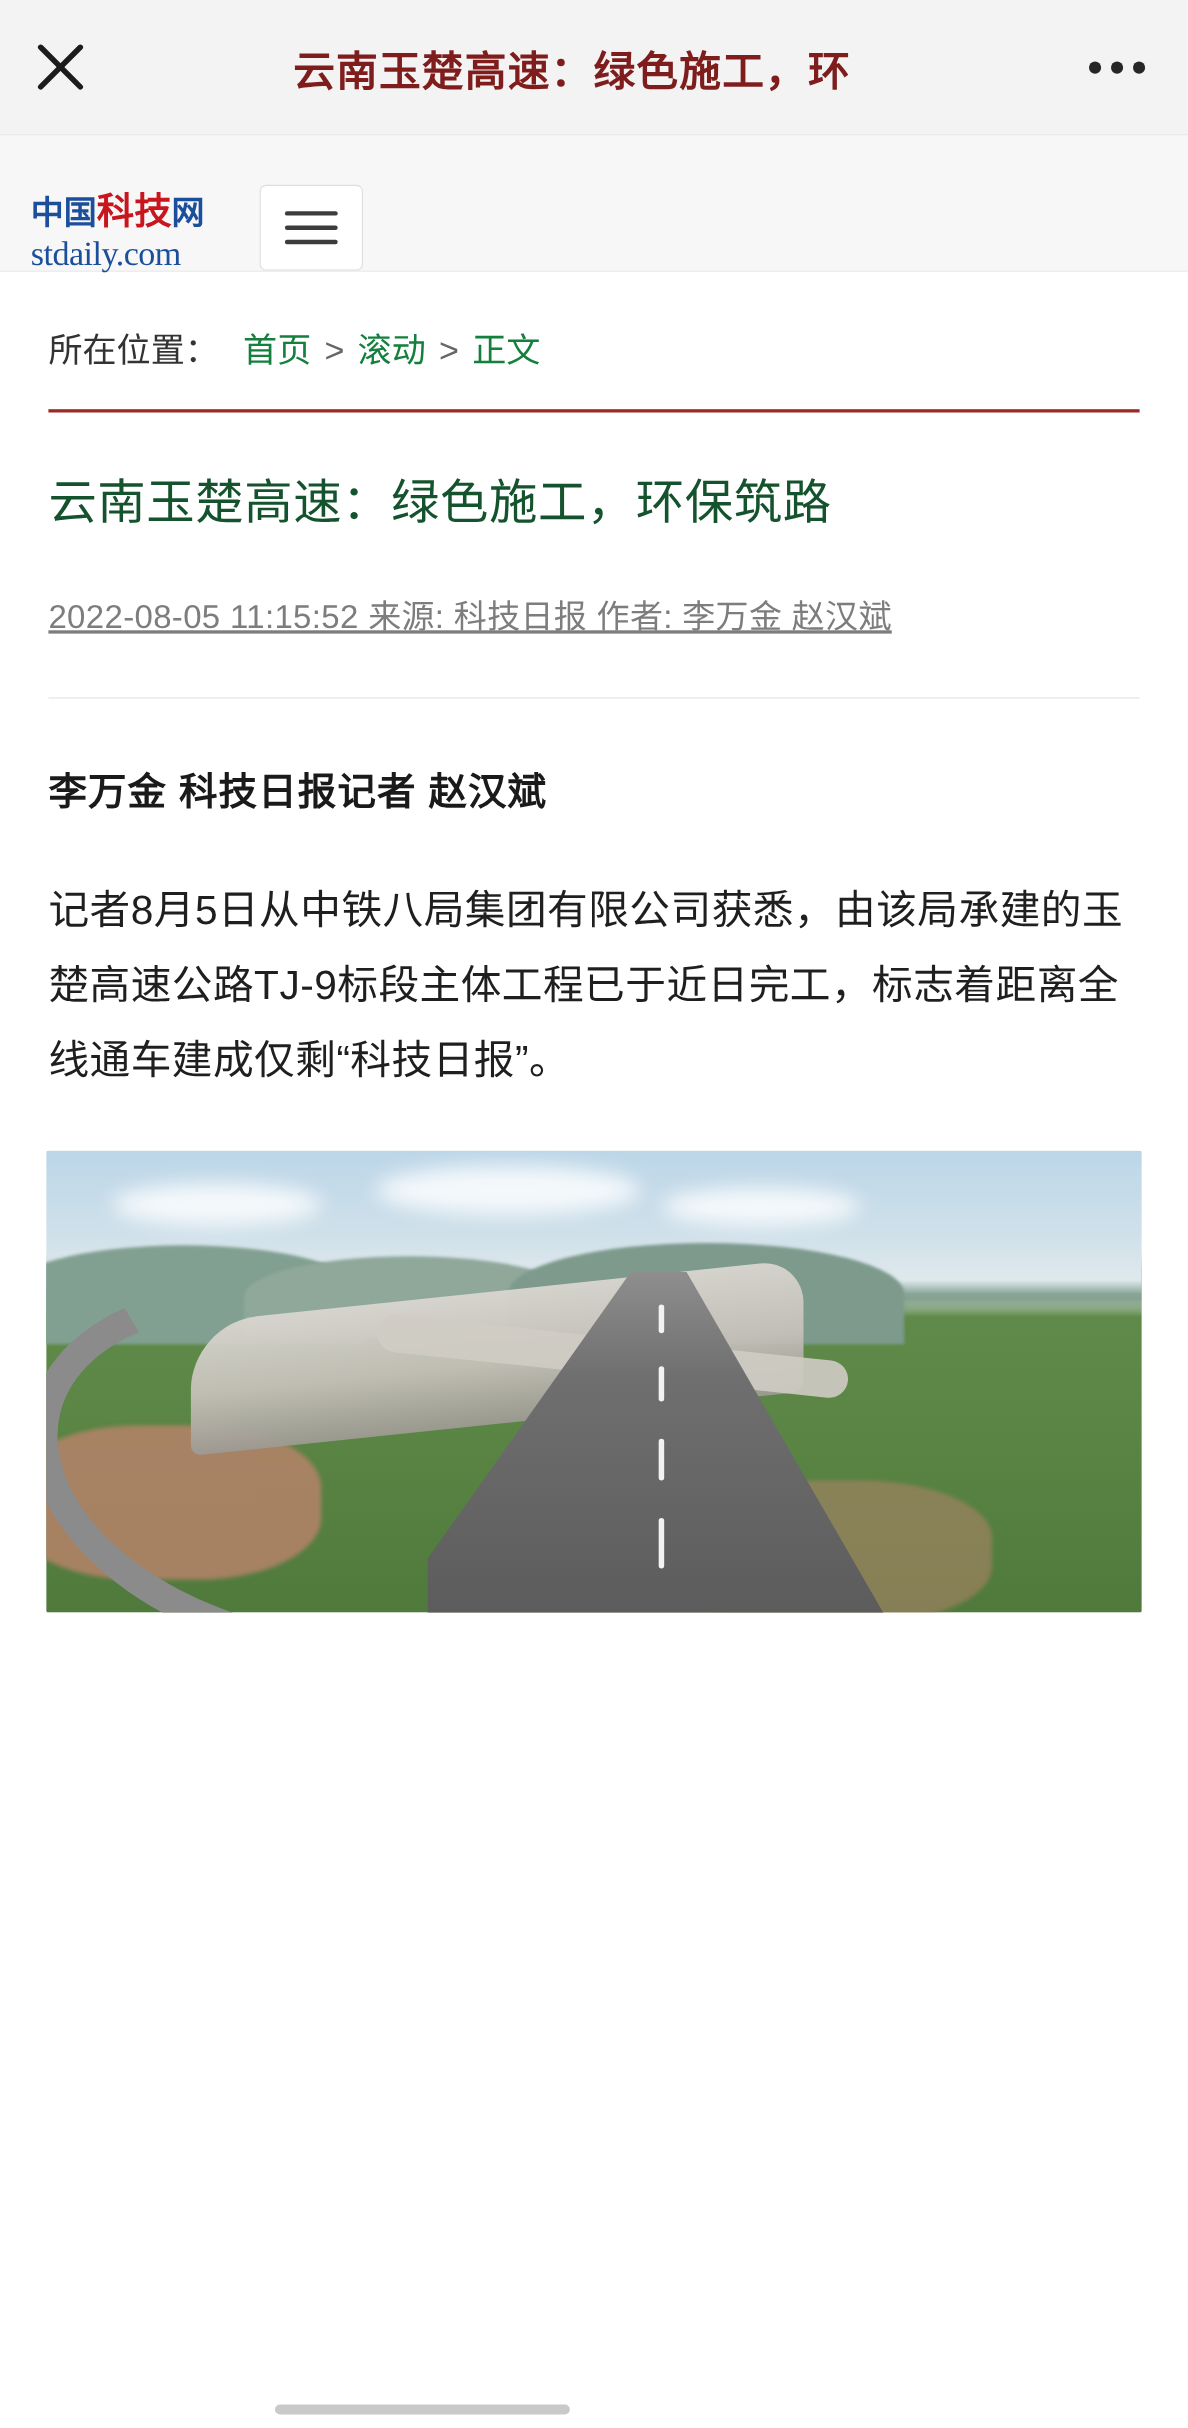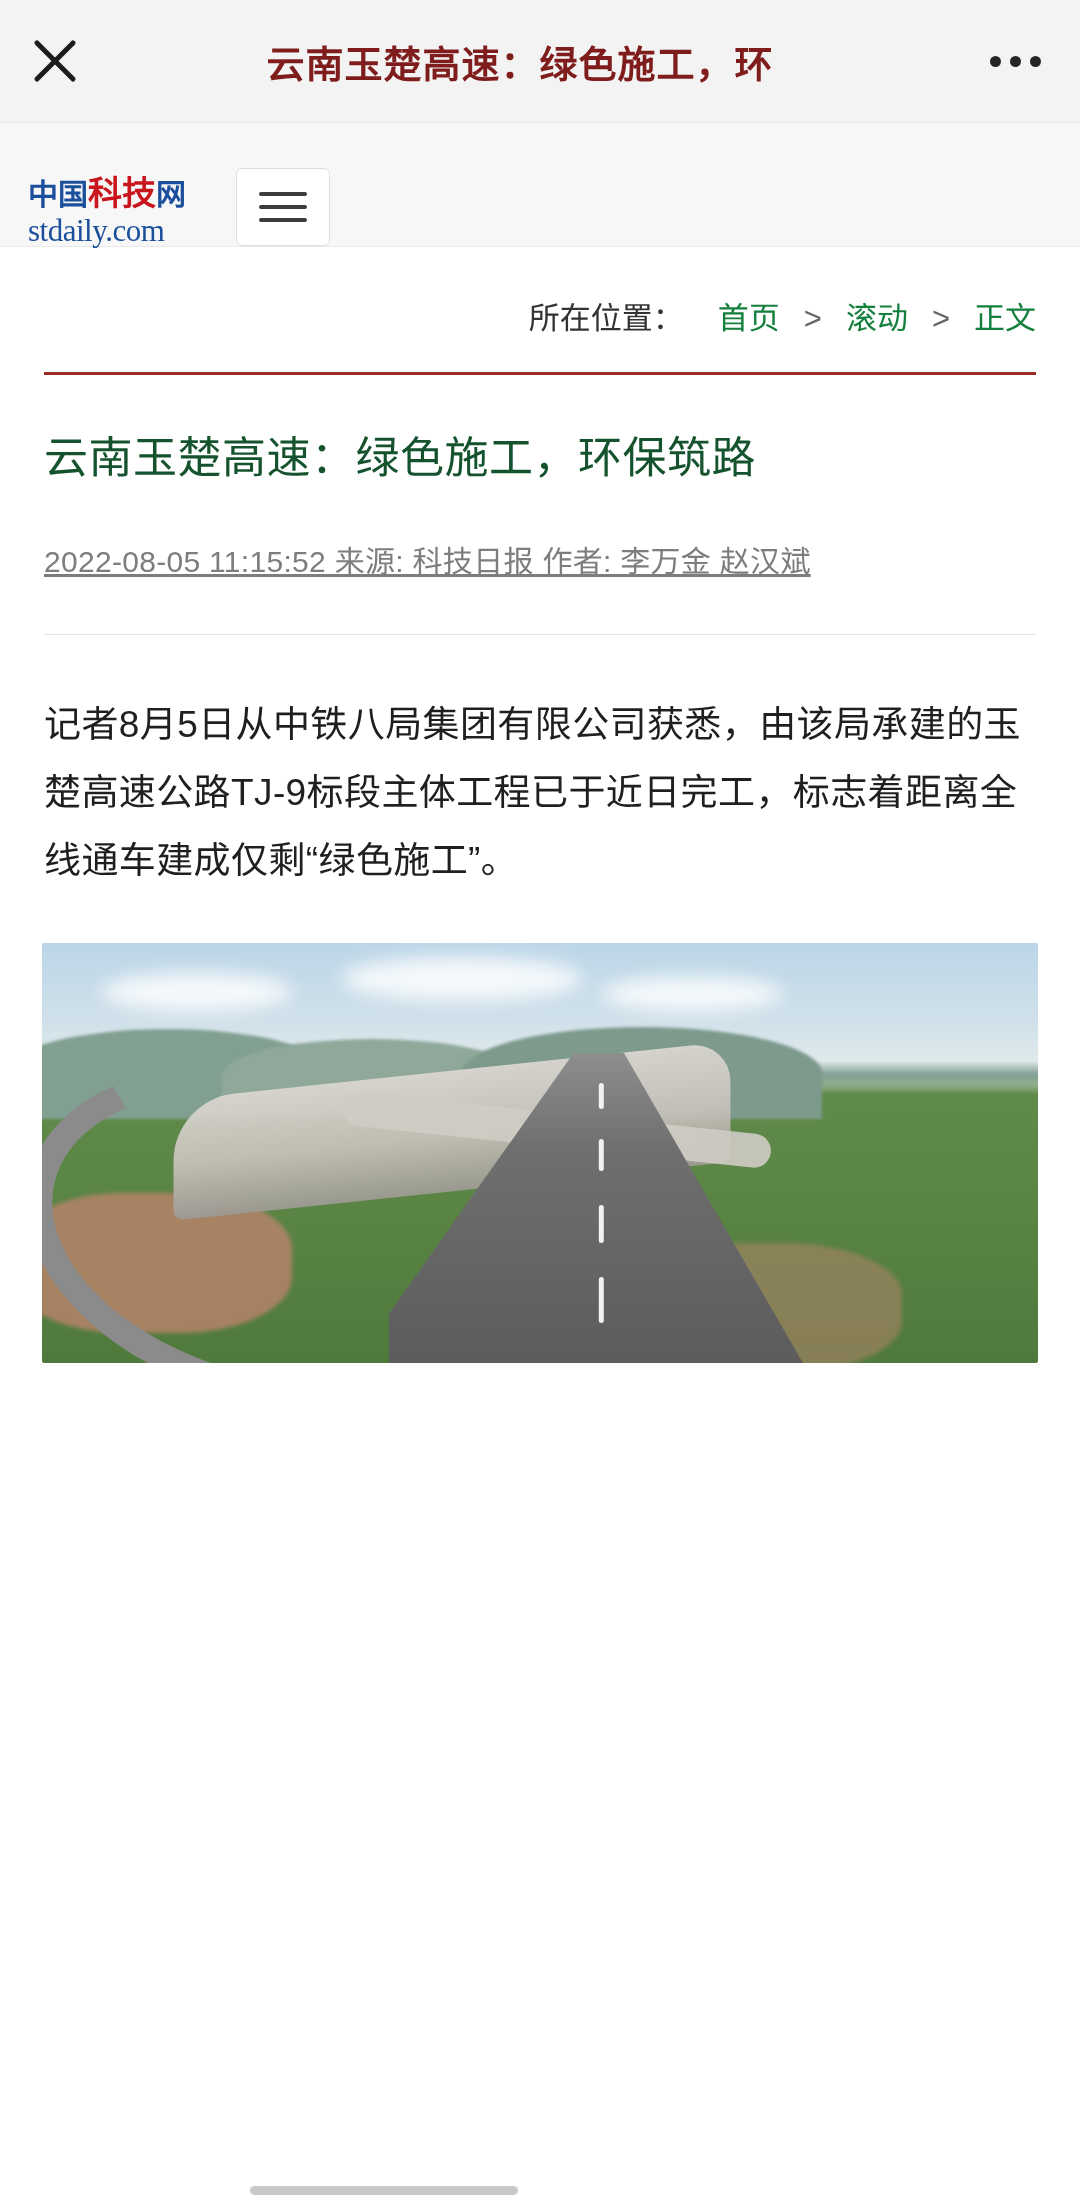--- a/index.html
+++ b/index.html
@@ -142,22 +142,21 @@
   .content {
     padding: 0 44px;
   }
   .breadcrumb {
     display: flex;
     align-items: baseline;
     font-size: 31px;
     color: #3b3b3b;
     padding-top: 46px;
     padding-bottom: 34px;
-    gap: 12px;
-    justify-content: flex-end;
+    gap: 0px;
   }
   .breadcrumb .bc-label { margin-right: 22px; color: #333; }
   .breadcrumb a {
     color: #15803d;
     text-decoration: none;
     cursor: pointer;
   }
   .breadcrumb .sep { color: #666; margin: 0 12px; }
   .rule-red {
     height: 3px;
@@ -347,22 +346,23 @@
   </div>
 
   <div class="rule-red"></div>
 
   <h1 class="article-title">云南玉楚高速：绿色施工，环保筑路</h1>
 
   <div class="meta">2022-08-05 11:15:52 来源: 科技日报 作者: 李万金 赵汉斌</div>
 
   <div class="divider"></div>
 
-
-  <p class="body-text">记者8月5日从中铁八局集团有限公司获悉，由该局承建的玉楚高速公路TJ-9标段主体工程已于近日完工，标志着距离全线通车建成仅剩“绿色施工”。</p>
+  <div class="byline">李万金 科技日报记者 赵汉斌</div>
+
+  <p class="body-text">记者8月5日从中铁八局集团有限公司获悉，由该局承建的玉楚高速公路TJ-9标段主体工程已于近日完工，标志着距离全线通车建成仅剩“科技日报”。</p>
 
   <div class="photo-wrap">
     <div class="photo">
       <div class="cloud" style="left:60px;  top:30px;  width:190px; height:38px;"></div>
       <div class="cloud" style="left:300px; top:14px;  width:240px; height:44px;"></div>
       <div class="cloud" style="left:560px; top:34px;  width:180px; height:34px;"></div>
 
       <div class="hill" style="left:-40px; top:86px;  width:330px; height:90px;  background:#82a091;"></div>
       <div class="hill" style="left:180px; top:96px;  width:300px; height:74px;  background:#8fa89a;"></div>
       <div class="hill" style="left:420px; top:84px;  width:360px; height:92px;  background:#7d9a8c;"></div>

